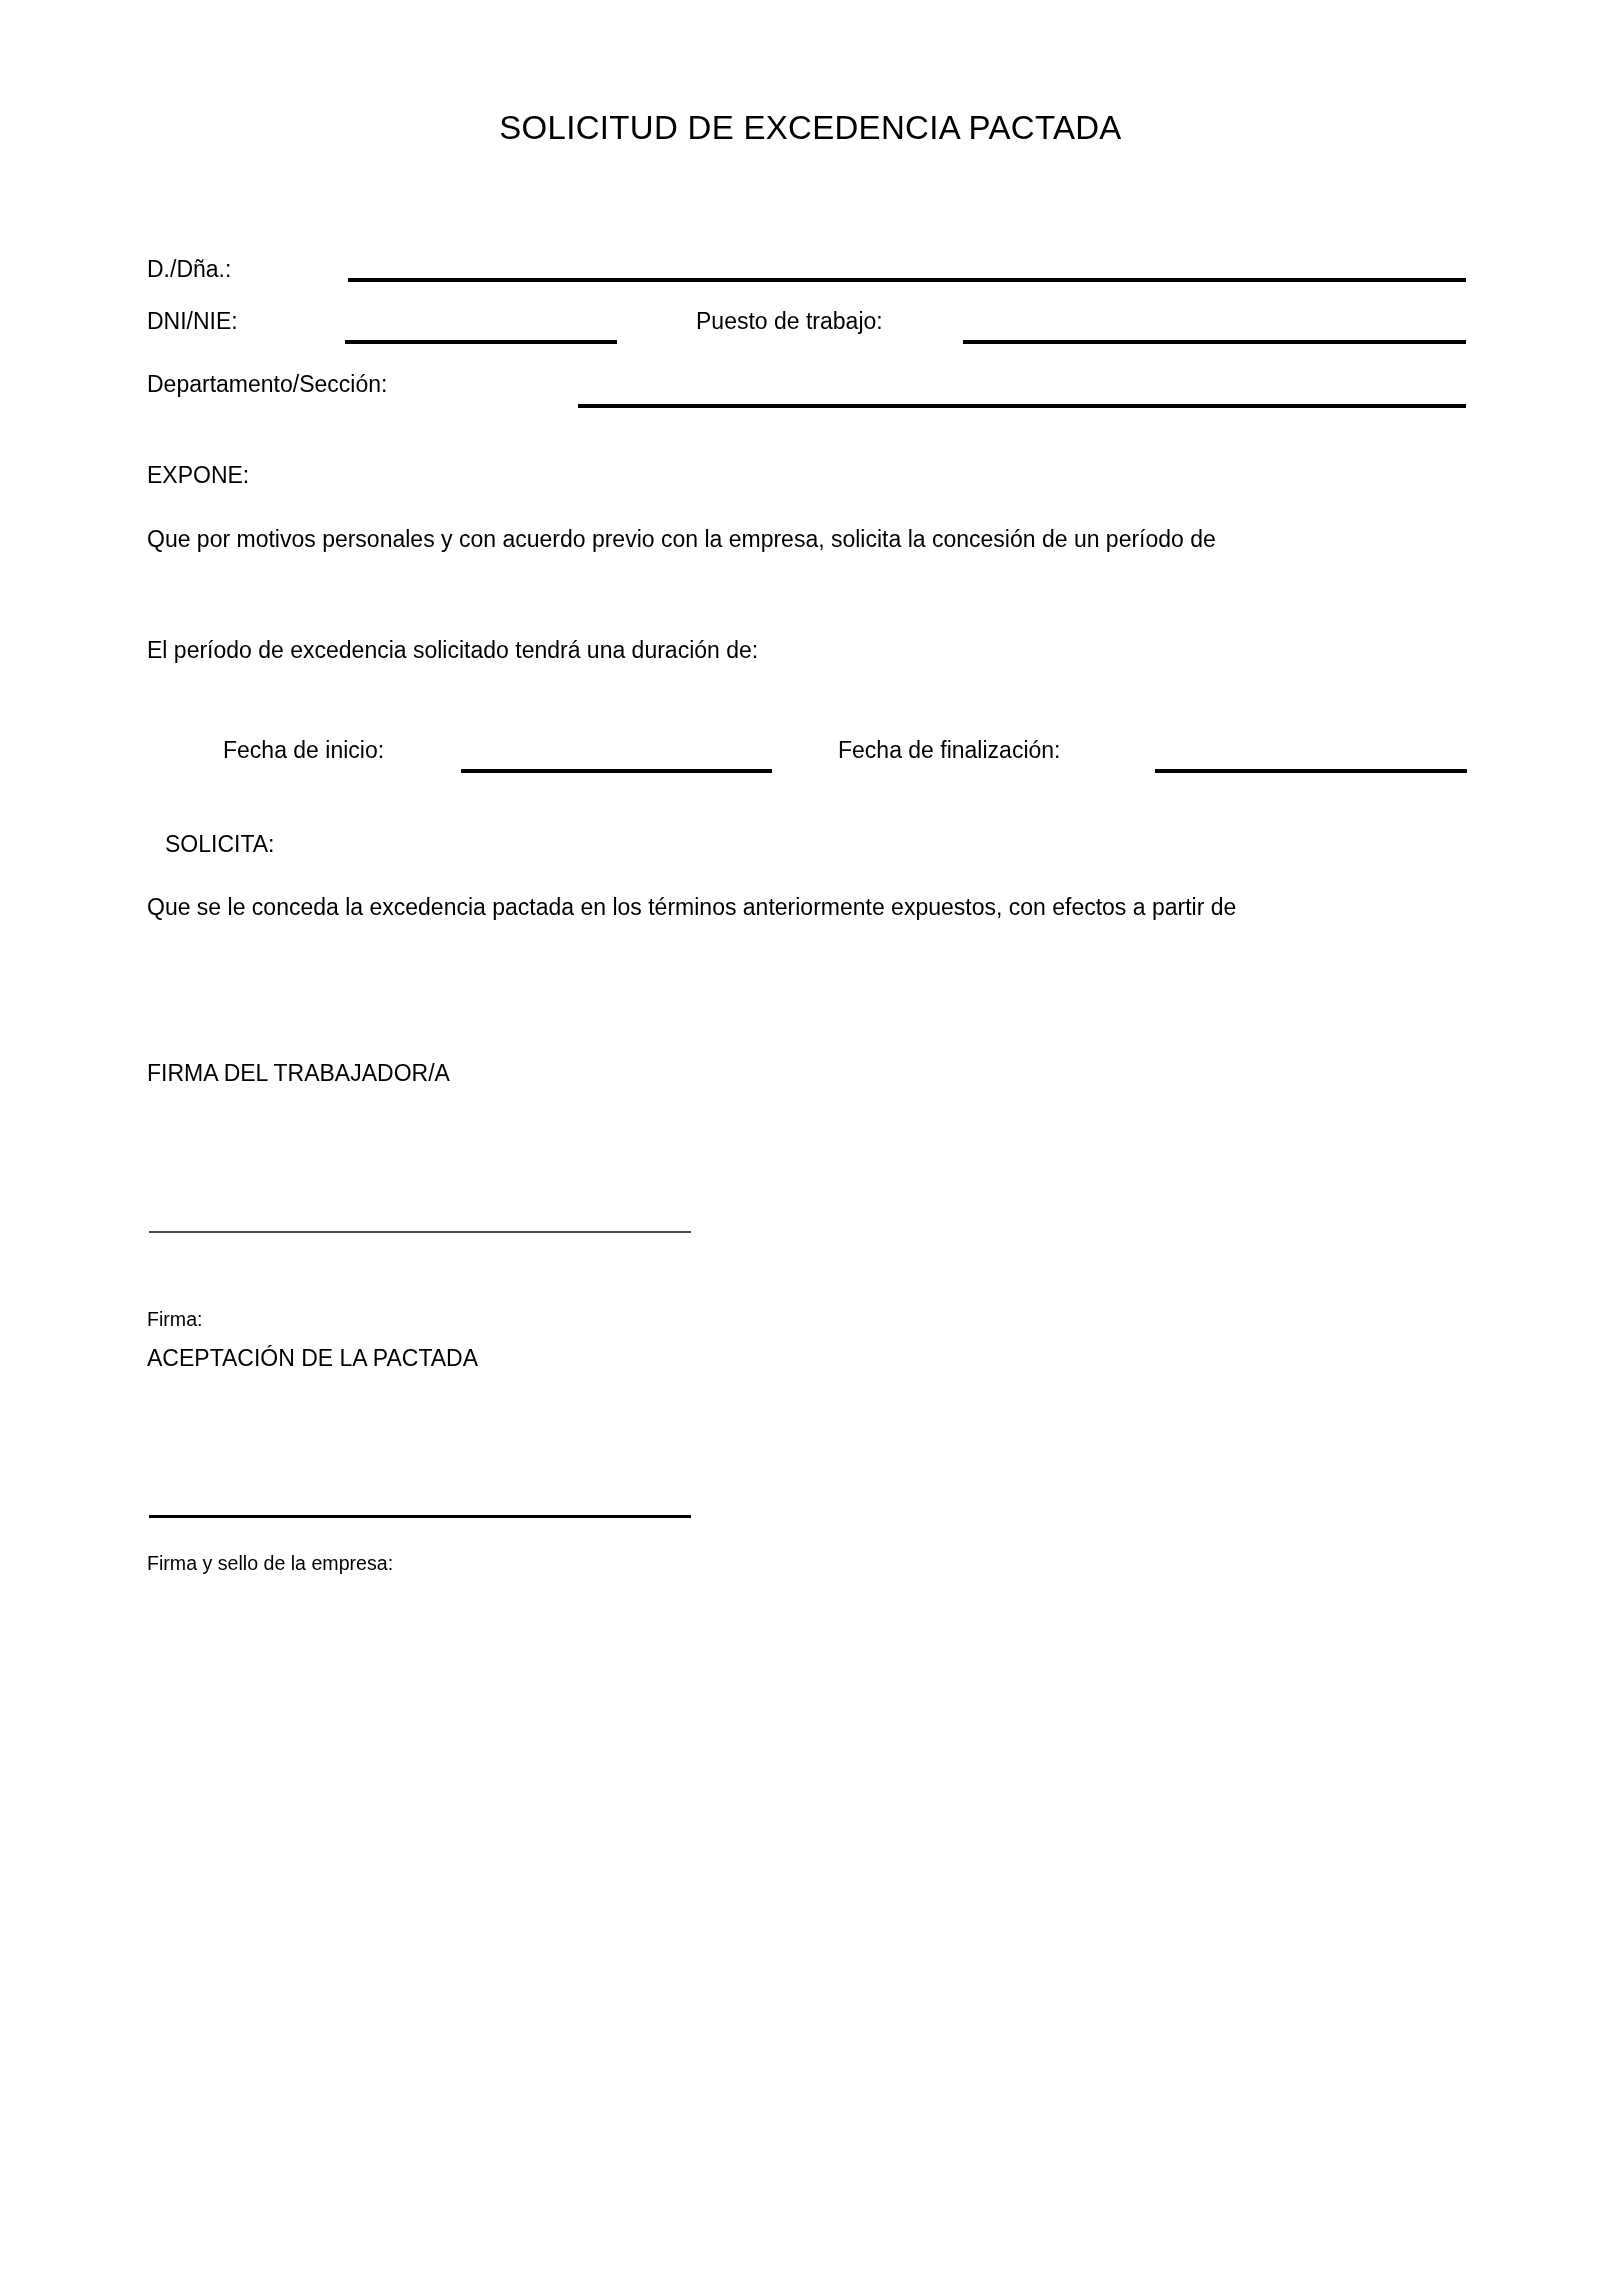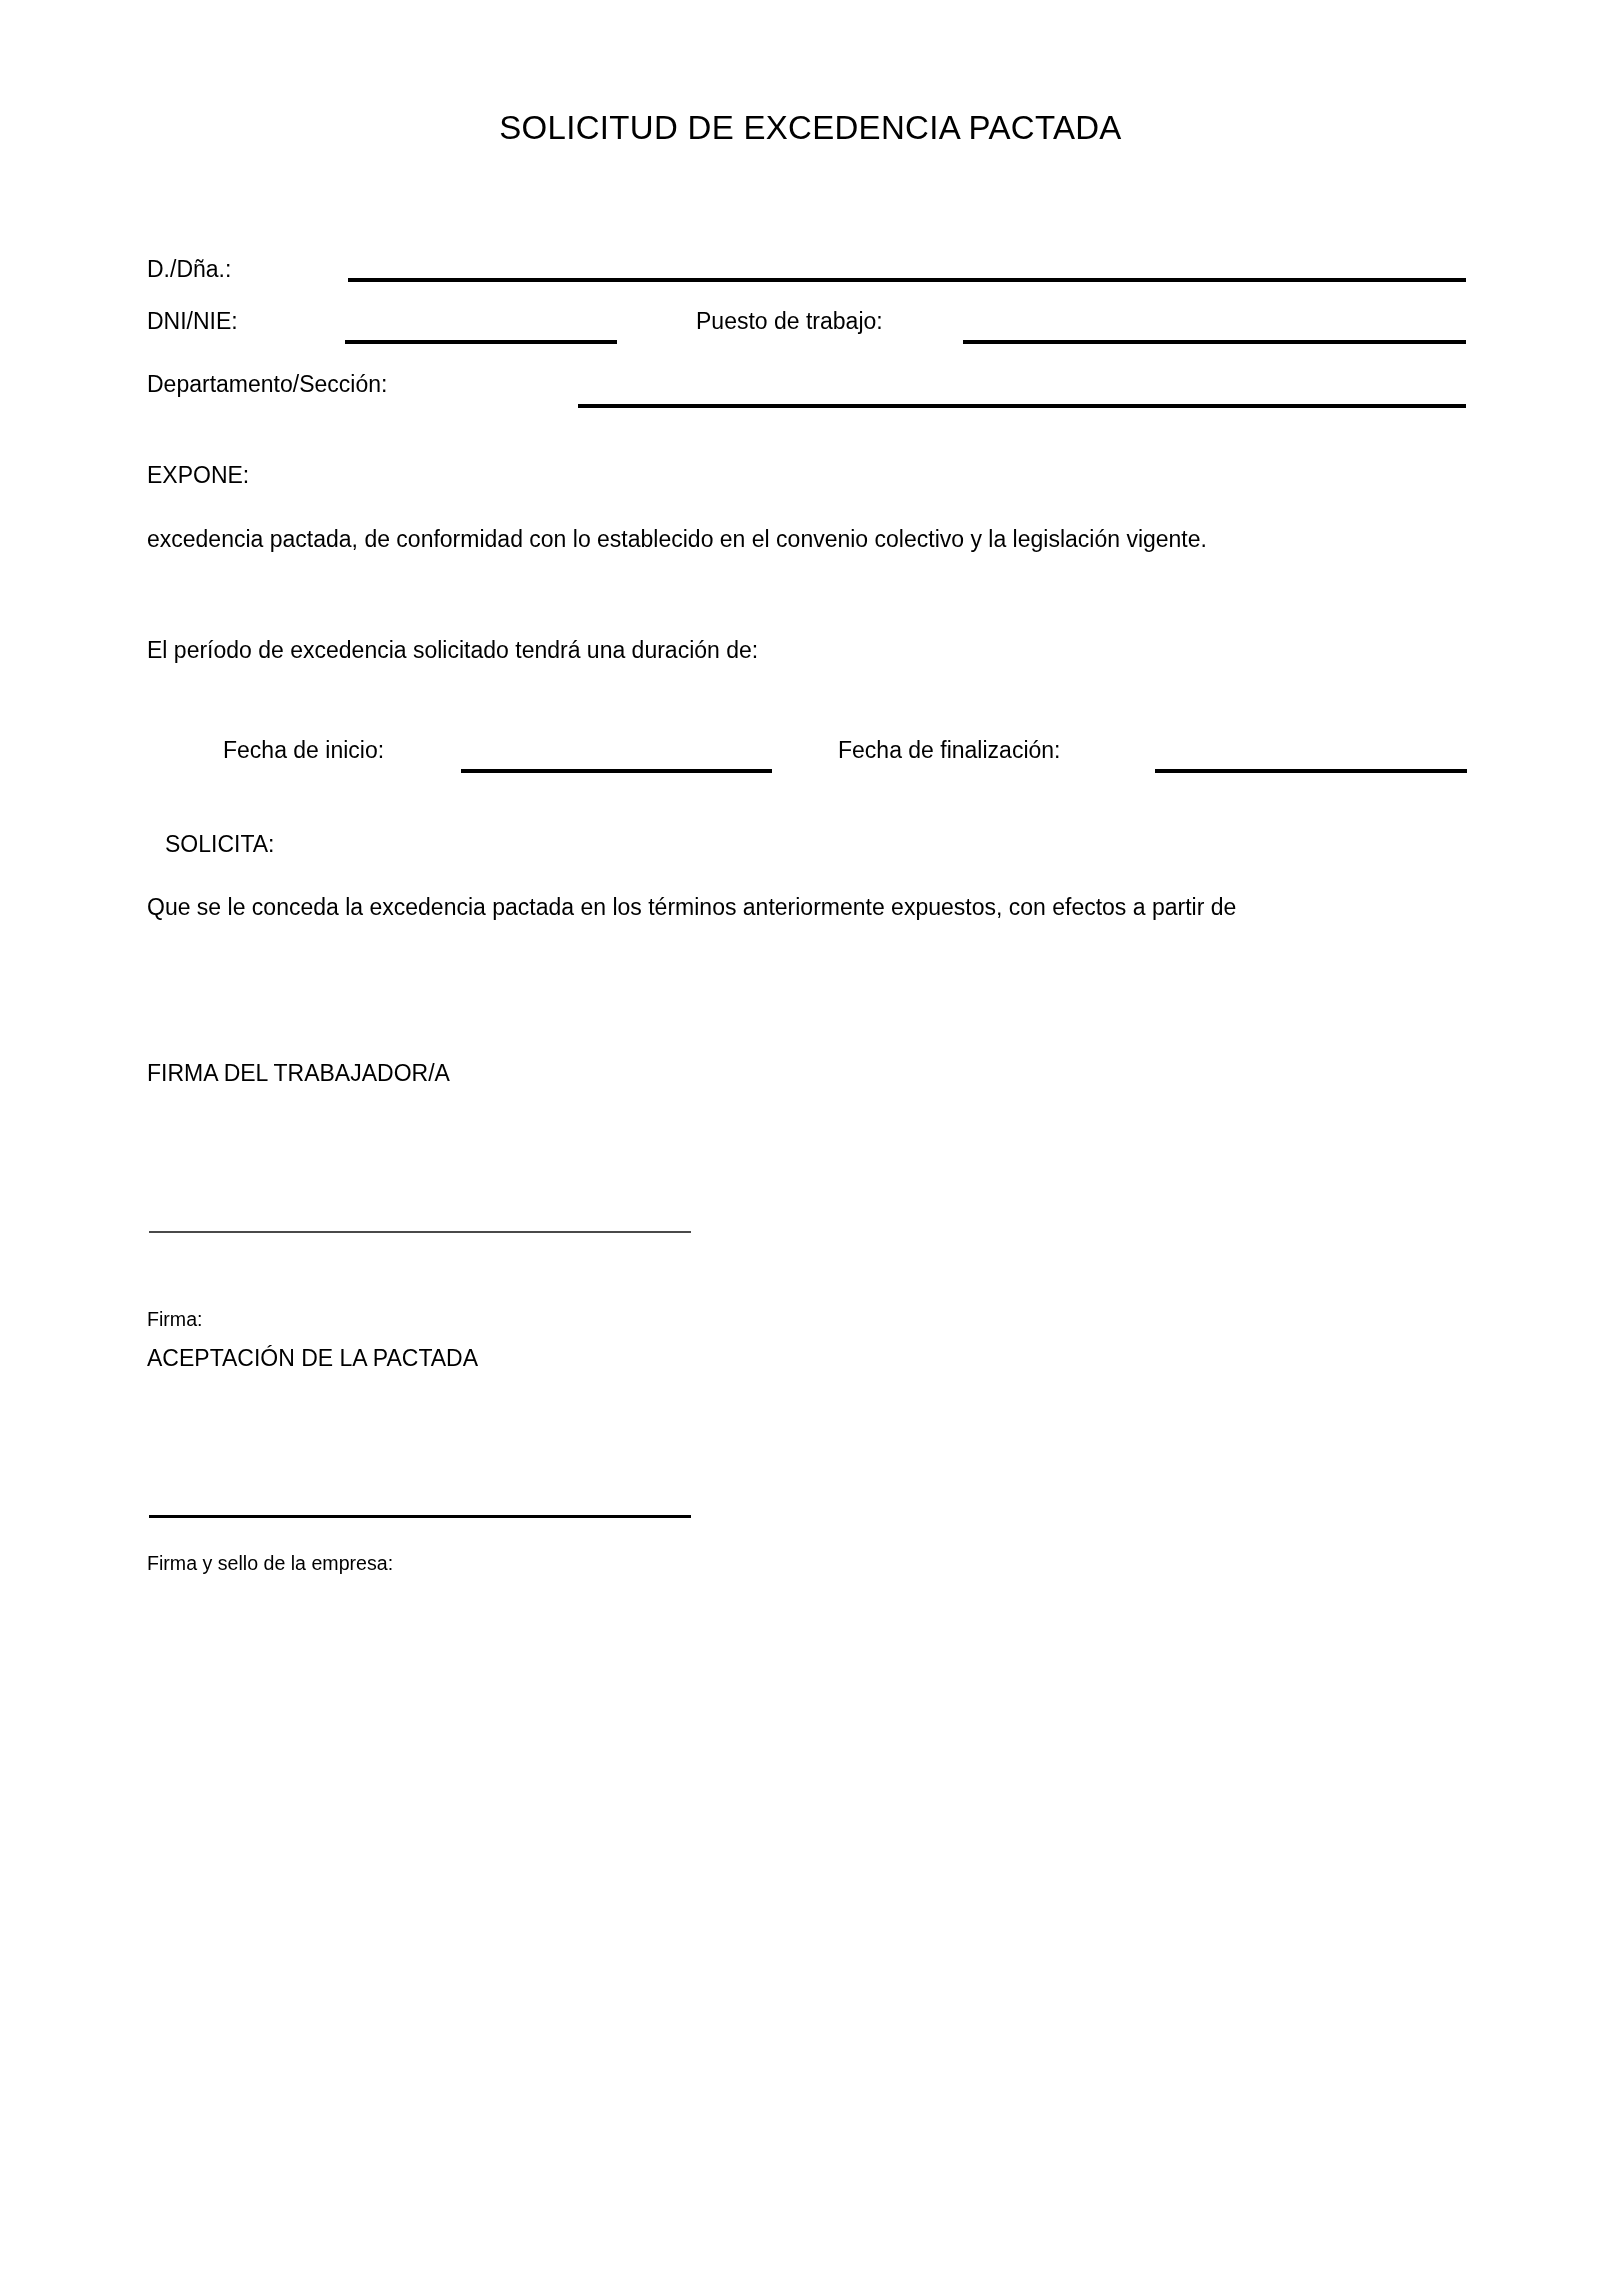--- a/index.html
+++ b/index.html
@@ -96,21 +96,21 @@
 
   <div class="label" style="left:696px; top:308px;">Puesto de trabajo:</div>
   <div class="rule" style="left:963px; top:340px; width:503px;"></div>
 
   <div class="label" style="left:147px; top:371px;">Departamento/Sección:</div>
   <div class="rule" style="left:578px; top:404px; width:888px;"></div>
 
   <div class="section-head" style="left:147px; top:462px;">EXPONE:</div>
 
   <div class="para" style="left:147px; top:522px; width:1333px;">
-    <span class="ln">excedencia pactada, de conformidad con lo establecido en el convenio colectivo y la legislación vigente.</span>
+    <span class="ln">Que por motivos personales y con acuerdo previo con la empresa, solicita la concesión de un período de</span>
   </div>
 
   <div class="label" style="left:147px; top:637px;">El período de excedencia solicitado tendrá una duración de:</div>
 
   <div class="label" style="left:223px; top:737px;">Fecha de inicio:</div>
   <div class="rule" style="left:461px; top:769px; width:311px;"></div>
 
   <div class="label" style="left:838px; top:737px;">Fecha de finalización:</div>
   <div class="rule" style="left:1155px; top:769px; width:312px;"></div>
 

